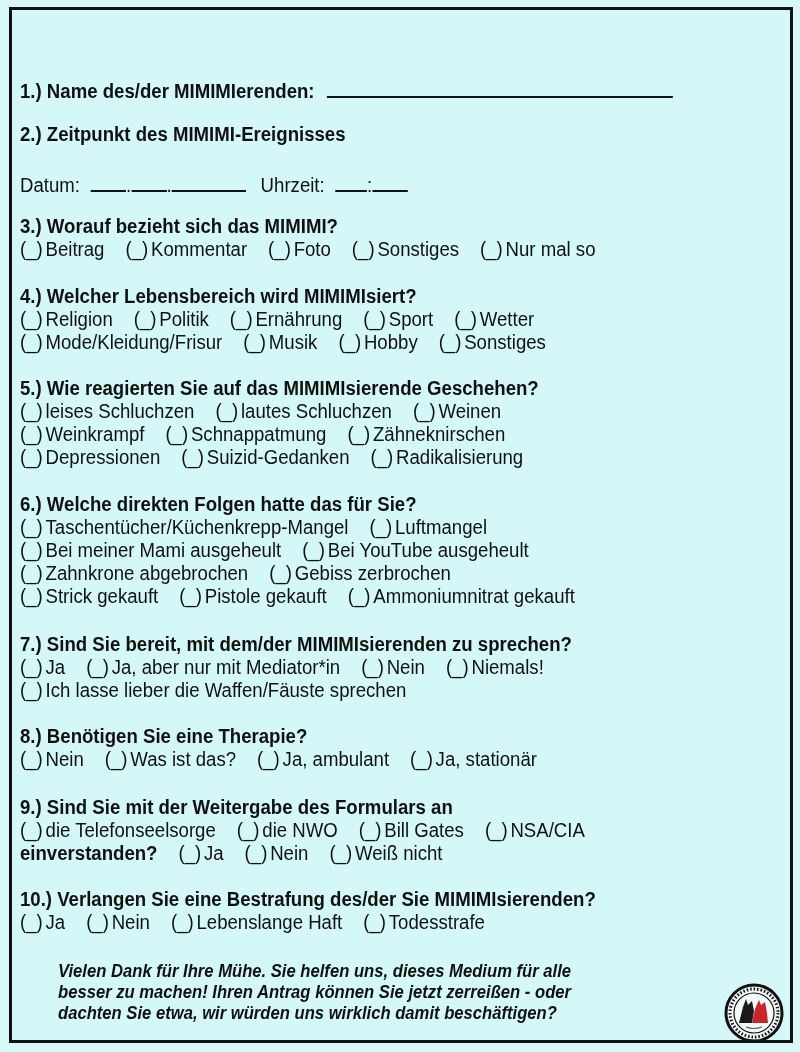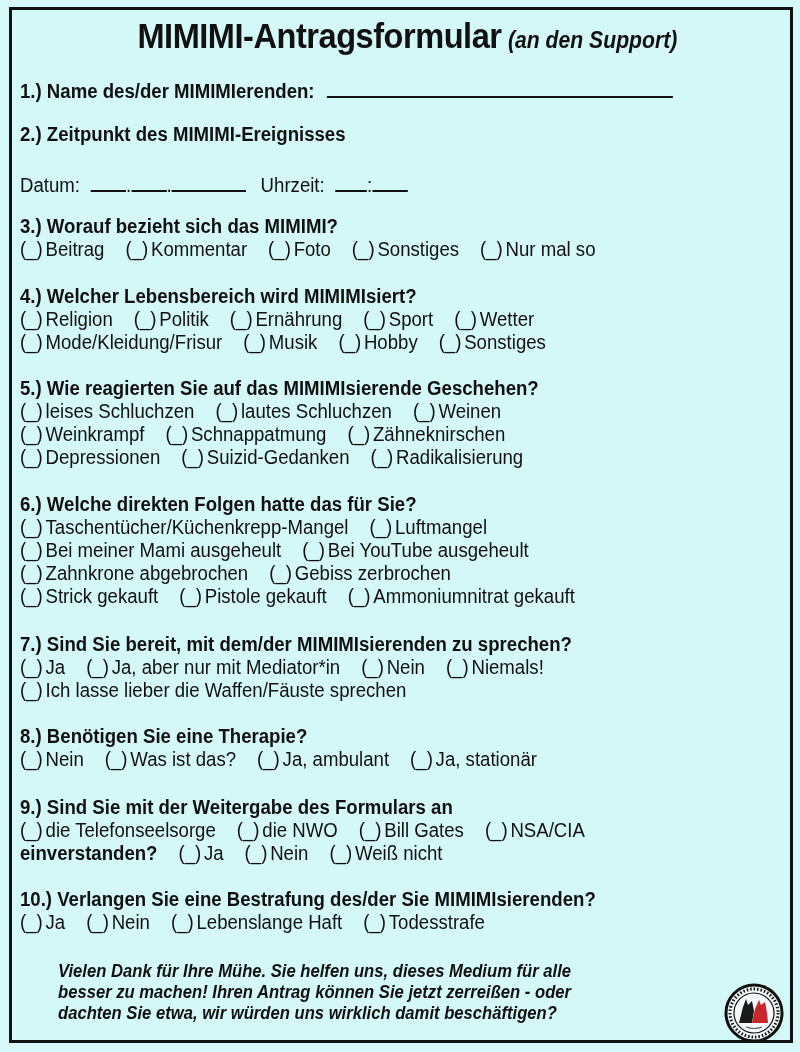--- a/index.html
+++ b/index.html
@@ -52,24 +52,20 @@
   }
   .logo {
     position:absolute; left:712px; top:973px; width:60px; height:60px;
   }
 </style>
 </head>
 <body>
 
 <div class="frame">
 
-  <div class="title">
-    <span class="main">MIMIMI-Antragsformular</span>
-    <span class="sub">(an den Support)</span>
-  </div>
 
   <div class="q" style="top:68px;">
     <span>1.) Name des/der MIMIMIerenden:</span>
     <span class="blank" style="width:372px; margin-left:8px;"></span>
   </div>
 
   <div class="q" style="top:113px;">2.) Zeitpunkt des MIMIMI-Ereignisses</div>
   <div class="row" style="top:162px;">
     <span>Datum:</span>
     <span class="blank" style="width:38px;margin-left:6px;"></span><span>.</span><span class="blank" style="width:38px;"></span><span>.</span><span class="blank" style="width:80px;"></span>

